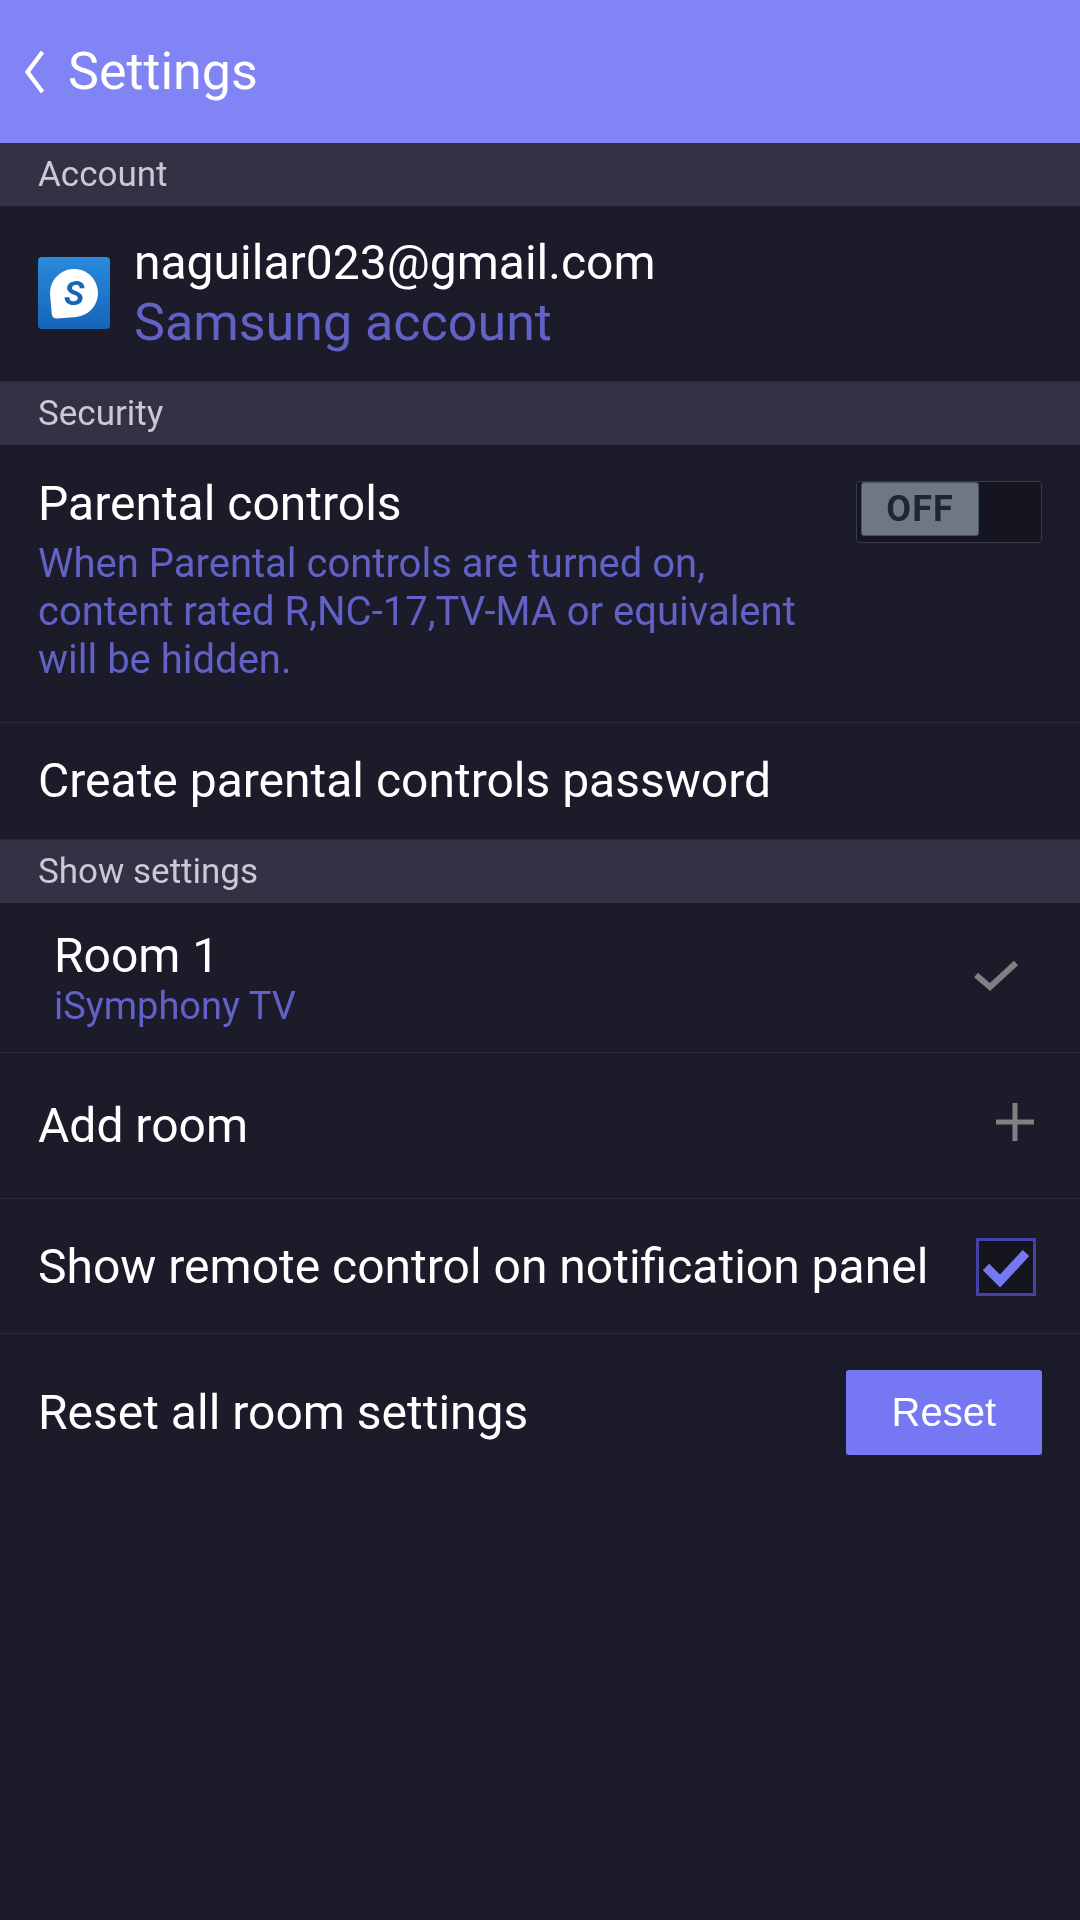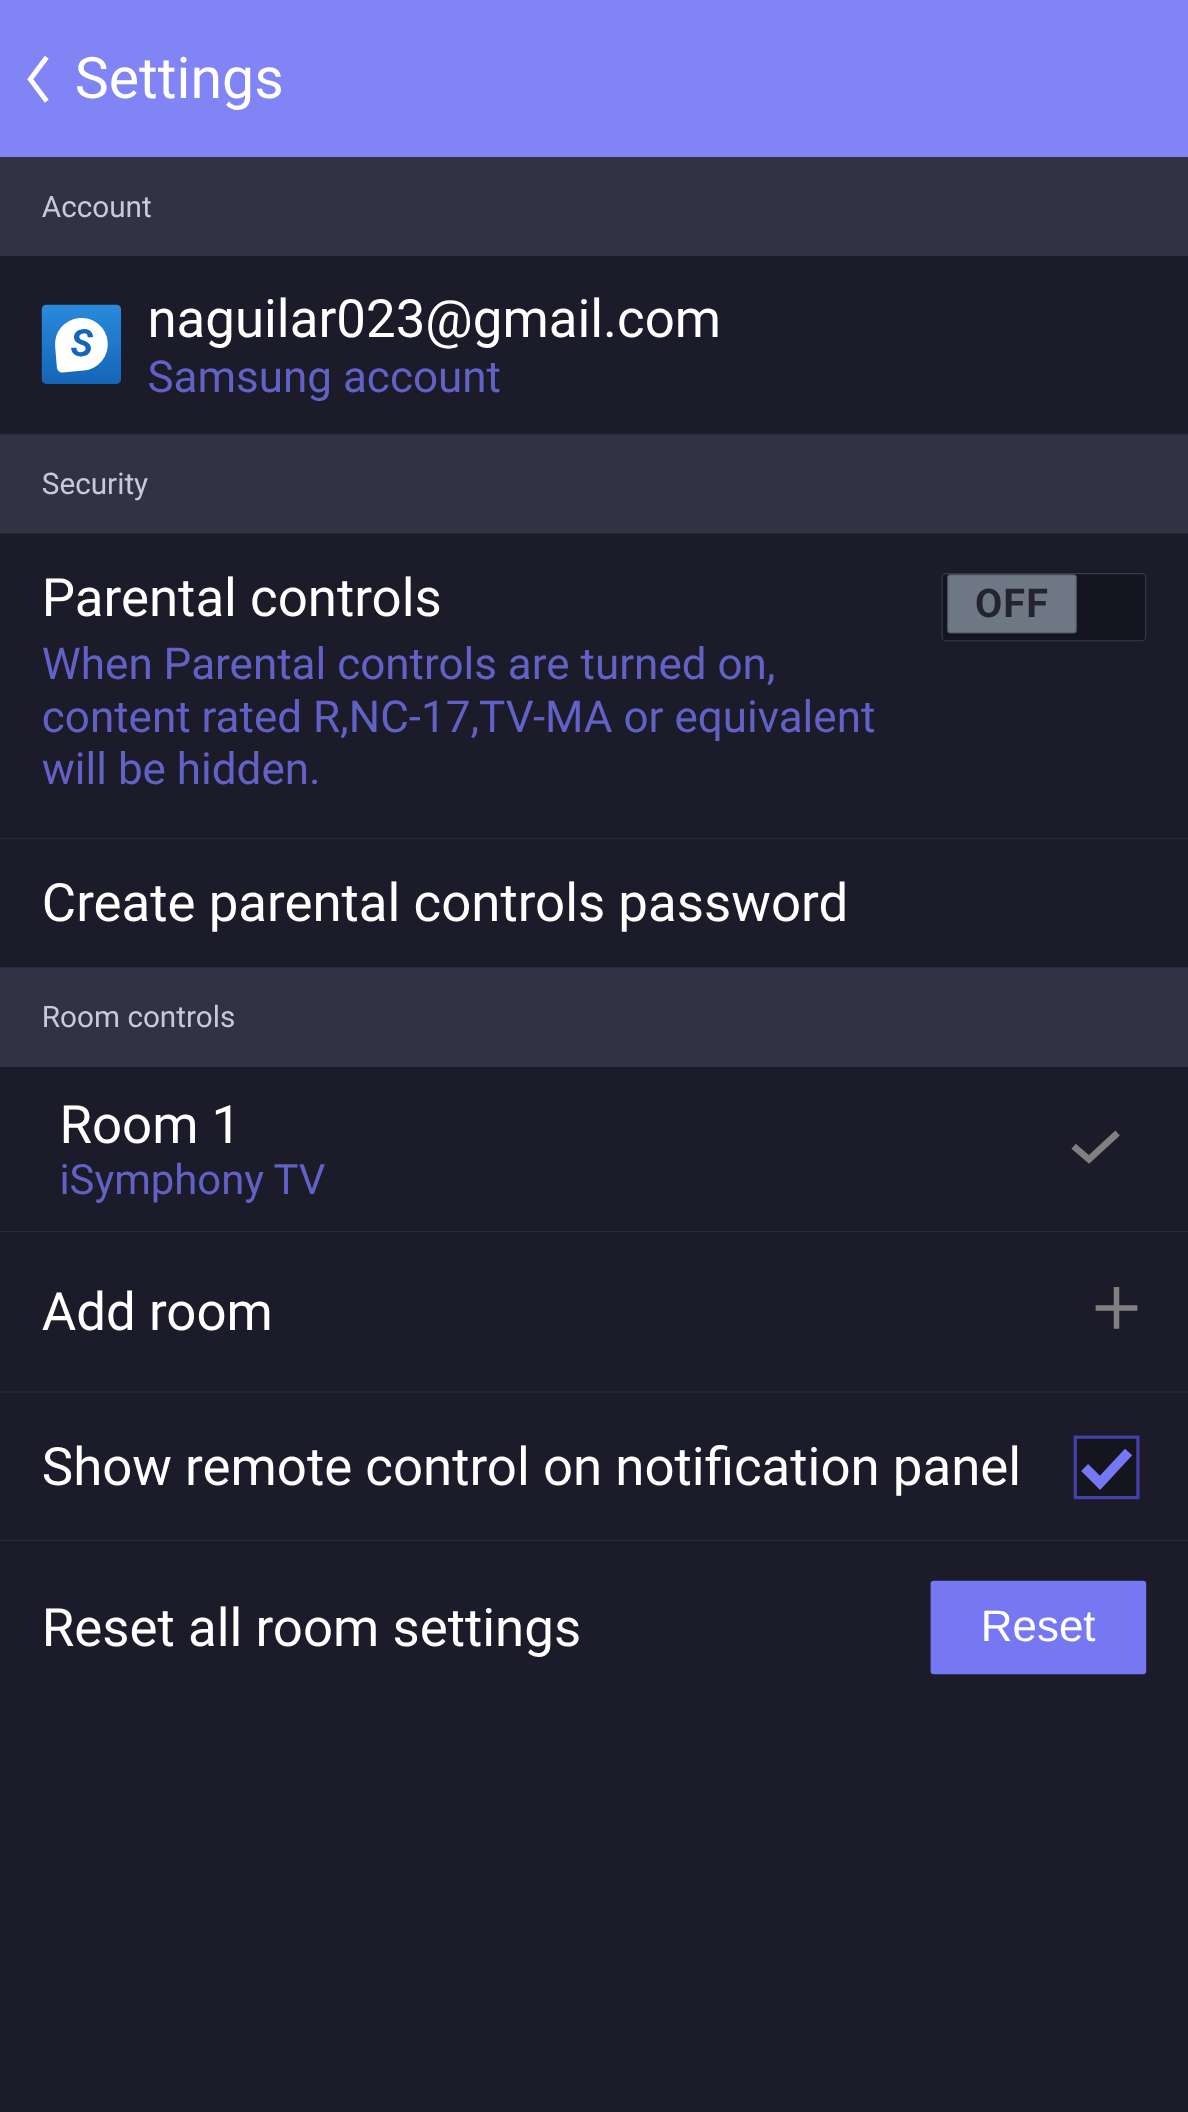--- a/index.html
+++ b/index.html
@@ -33,23 +33,23 @@
       width: 30px;
       height: 50px;
     }
     .header-title {
       color: #ffffff;
       font-size: 52px;
       font-weight: 400;
     }
     .section-header {
       background: #323244;
-      padding: 29px 38px;
+      padding: 11px 38px;
       color: #cac9d8;
-      font-size: 27px;
+      font-size: 35px;
       font-weight: 400;
     }
     .list-item {
       background: #1b1b2a;
       padding: 28px 38px;
       display: flex;
       align-items: center;
       border-bottom: 1px solid #2a2a3a;
     }
     .account-icon {
@@ -84,21 +84,21 @@
       flex: 1;
     }
     .item-title {
       color: #ffffff;
       font-size: 48px;
       font-weight: 400;
       line-height: 1.2;
     }
     .item-subtitle {
       color: #6161c6;
-      font-size: 40px;
+      font-size: 52px;
       font-weight: 400;
       margin-top: 0px;
     }
     .parental-item {
       padding: 30px 38px 38px 38px;
       display: flex;
       align-items: flex-start;
       border-bottom: 1px solid #2a2a3a;
     }
     .parental-content {
@@ -297,21 +297,21 @@
     <div class="toggle-knob">
       <div class="toggle-label">OFF</div>
     </div>
   </div>
 </div>
 
 <div class="simple-item">
   <div class="simple-item-title">Create parental controls password</div>
 </div>
 
-<div class="section-header">Room controls</div>
+<div class="section-header">Show settings</div>
 
 <div class="room-item">
   <div class="room-content">
     <div class="room-title">Room 1</div>
     <div class="room-subtitle">iSymphony TV</div>
   </div>
   <div class="check-icon">
     <svg viewBox="0 0 48 40" fill="none" stroke="#808083" stroke-width="6">
       <polyline points="4,20 18,32 44,8"></polyline>
     </svg>

